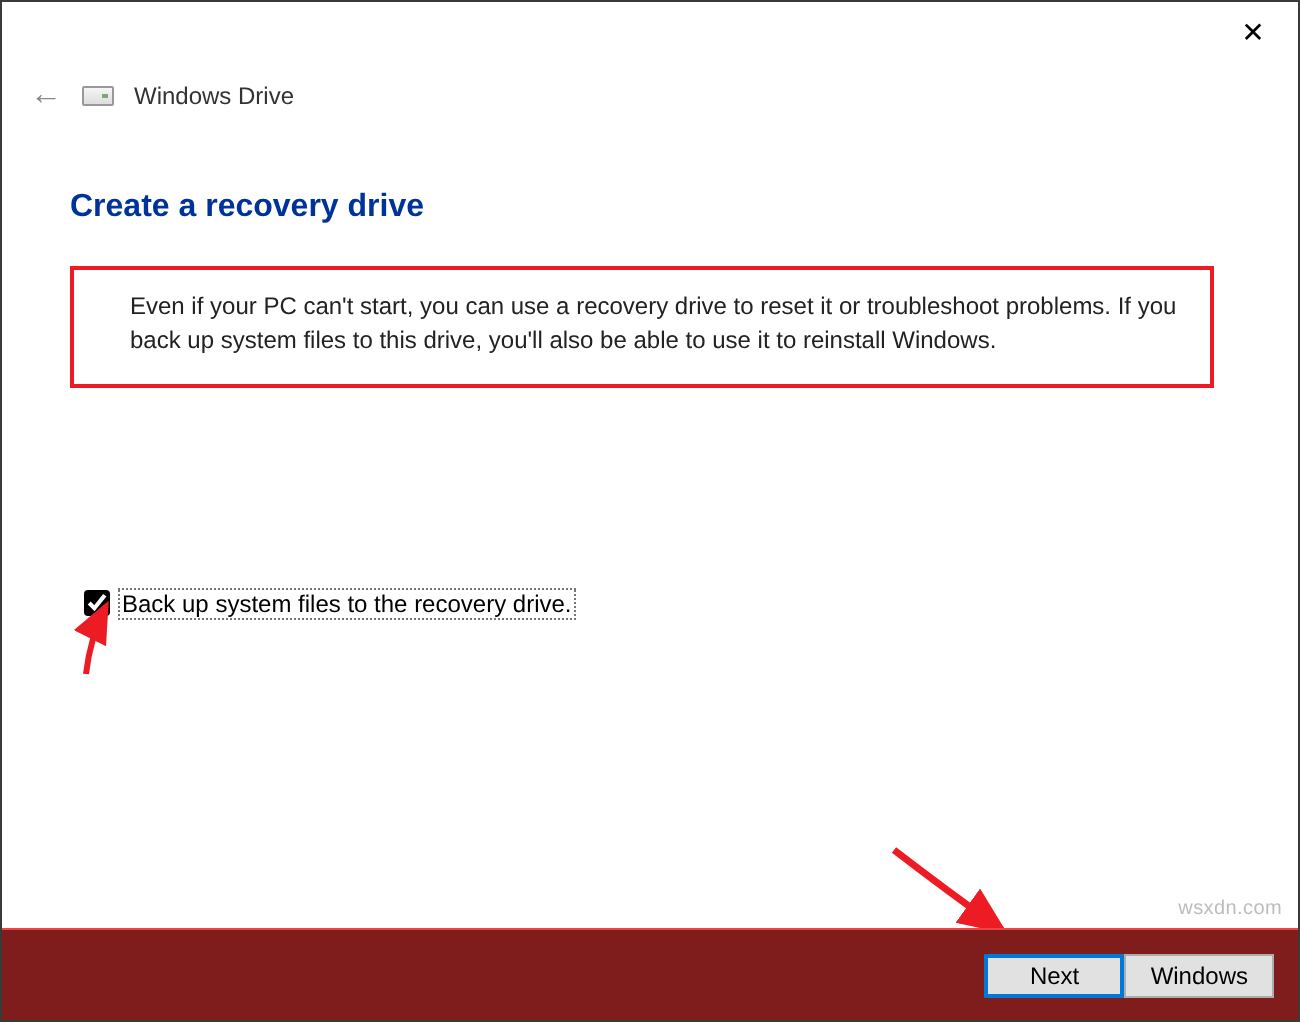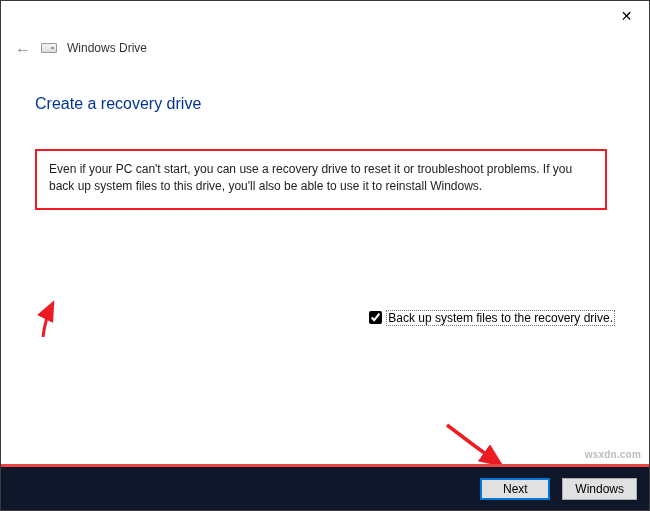--- a/index.html
+++ b/index.html
@@ -61,63 +61,62 @@
     .header-title {
       font-size: 12px;
       color: #333;
     }
     .content {
       padding: 30px 34px 0 34px;
     }
     .page-title {
       color: #003399;
       font-size: 16px;
-      font-weight: 400;
-      margin-bottom: 36px;
+      font-weight: 700;
+      margin-bottom: 20px;
     }
     .desc-box {
       border: 2px solid #ed1c24;
-      padding: 10px 12px 12px 12px;
+      padding: 10px 12px 12px 28px;
       font-size: 12px;
       color: #222;
       line-height: 1.45;
       margin-bottom: 100px;
       width: 572px;
     }
     .checkbox-row {
       display: flex;
       align-items: center;
       gap: 4px;
       margin-left: 7px;
-      justify-content: flex-end;
     }
     .checkbox {
       width: 13px;
       height: 13px;
       accent-color: #000;
     }
     .checkbox-label {
       font-size: 12px;
       color: #000;
       border: 1px dotted #777;
       padding: 0 1px;
     }
     .button-bar {
       position: absolute;
       bottom: 0;
       left: 0;
       right: 0;
       height: 46px;
-      background: #0f172a;
-      border-top: 3px solid #ef4444;
+      background: #7f1d1d;
+      border-top: 1px solid #ef4444;
       display: flex;
       align-items: center;
       justify-content: flex-end;
       padding-right: 12px;
-      gap: 12px;
+      gap: 0;
     }
     .btn {
       min-width: 70px;
       height: 22px;
       font-size: 12px;
       background: #e1e1e1;
       border: 1px solid #adadad;
       cursor: pointer;
       display: inline-flex;
       align-items: center;
@@ -134,21 +133,20 @@
     }
     .arrow.a1 { left: 32px; top: 298px; width: 30px; height: 40px; }
     .arrow.a2 { left: 442px; top: 420px; width: 65px; height: 50px; }
     .watermark {
       position: absolute;
       right: 8px;
       bottom: 50px;
       font-size: 10px;
       color: #bdbdbd;
       letter-spacing: 0.2px;
-      font-weight: bold;
     }
   </style>
 </head>
 <body>
 
 <div class="titlebar">
   <div class="close-btn">
     <span>✕</span>
   </div>
 </div>

